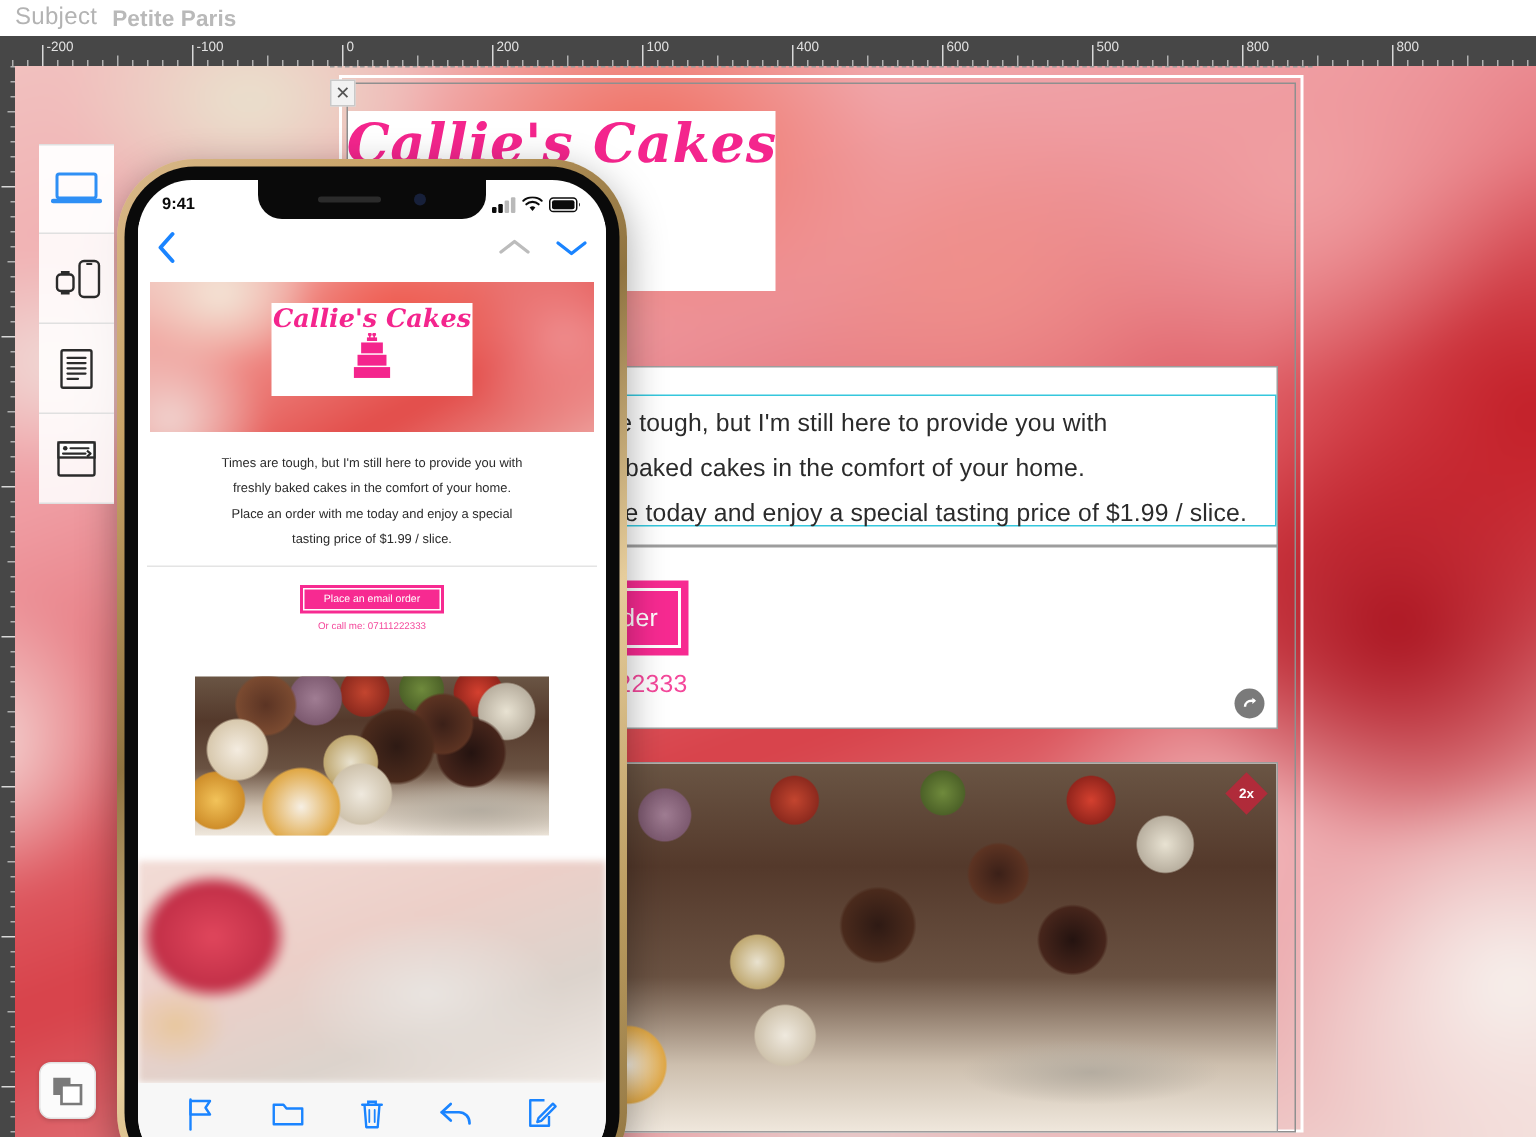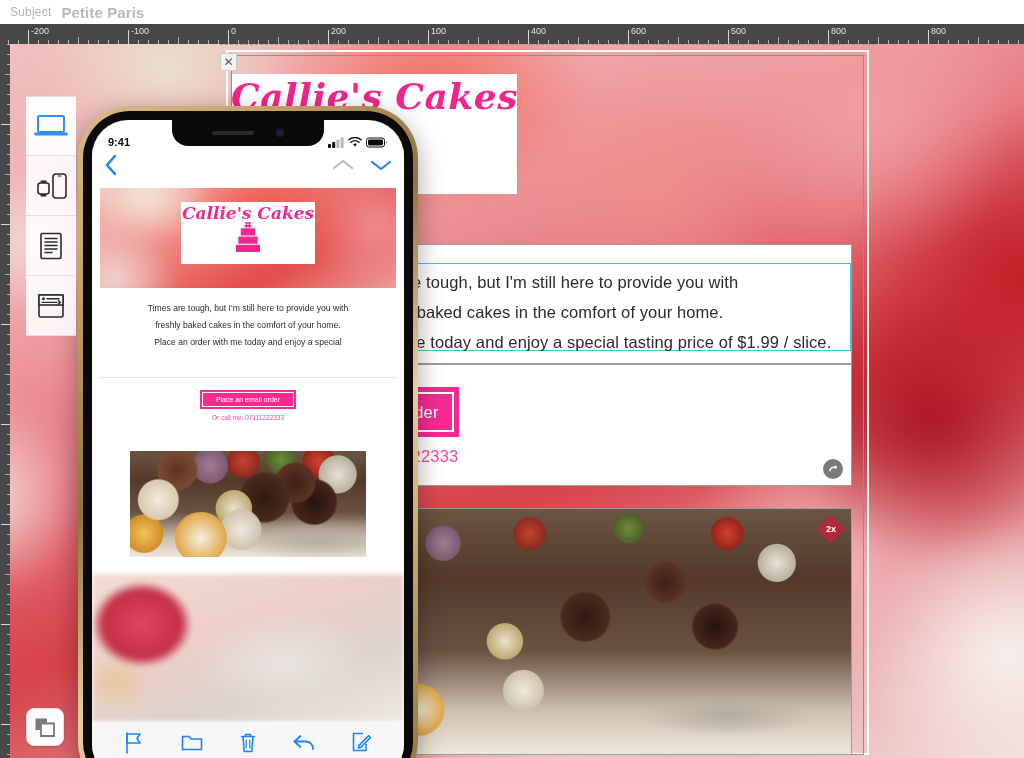--- a/index.html
+++ b/index.html
@@ -12,21 +12,21 @@
   #app { position: relative; width: 1024px; height: 758px; overflow: hidden; }
 
   
   .subject-bar {
     position: absolute; left: 0; top: 0; width: 1024px; height: 24px;
     background: #ffffff;
     display: flex; align-items: center; gap: 10px;
     padding-left: 10px;
     z-index: 40;
   }
-  .subject-label { font-size: 12px; color: #b3b3b3; letter-spacing: .2px; }
+  .subject-label { font-size: 16px; color: #b3b3b3; letter-spacing: .2px; }
   .subject-value { font-size: 15px; font-weight: bold; color: #b9b9b9; letter-spacing: .1px; }
 
   
   .h-ruler {
     position: absolute; left: 0; top: 24px; width: 1024px; height: 20px;
     background: #474747; z-index: 39; overflow: hidden;
   }
   .h-ruler .tick {
     position: absolute; bottom: 0; width: 1px; background: #b0b0b0;
   }
@@ -229,21 +229,21 @@
     position: absolute; left: 50%; transform: translateX(-50%); top: 0;
     width: 152px; height: 26px; background: #0a0a0a;
     border-bottom-left-radius: 16px; border-bottom-right-radius: 16px;
     z-index: 6; display: flex; align-items: center; justify-content: center; gap: 22px;
   }
   .notch .speaker { width: 42px; height: 4px; border-radius: 2px; background: #2b2b2b; }
   .notch .camera { width: 8px; height: 8px; border-radius: 50%; background: #17203a; }
 
   .status-bar {
     position: absolute; left: 0; top: 0; width: 100%; height: 28px;
-    display: flex; align-items: flex-end; justify-content: space-between;
+    display: flex; align-items: center; justify-content: space-between;
     padding: 0 16px; z-index: 5; gap: 46px;
   }
   .status-time { font-size: 11px; font-weight: bold; color: #0b0b0b; margin-top: 4px; }
   .status-icons { display: flex; align-items: center; gap: 4px; margin-top: 4px; }
 
   .nav-bar {
     position: absolute; left: 0; top: 28px; width: 100%; height: 34px;
     display: flex; align-items: center; justify-content: space-between;
     padding: 0 12px; background: #ffffff; z-index: 5;
   }
@@ -692,20 +692,21 @@
                 <rect x="4" y="47" width="50" height="15" fill="#f4258d"></rect>
               </svg>
             </div>
           </div>
 
           <div class="mail-text-card">
             <div class="mail-copy">
               <div>Times are tough, but I'm still here to provide you with</div>
               <div>freshly baked cakes in the comfort of your home.</div>
               <div>Place an order with me today and enjoy a special</div>
+              <div>tasting price of $1.99 / slice.</div>
             </div>
           </div>
 
           <div class="mail-cta-card">
             <div class="mail-cta-btn">
               <span>Place an email order</span>
             </div>
             <div class="mail-phone-line">Or call me: 07111222333</div>
           </div>
 

